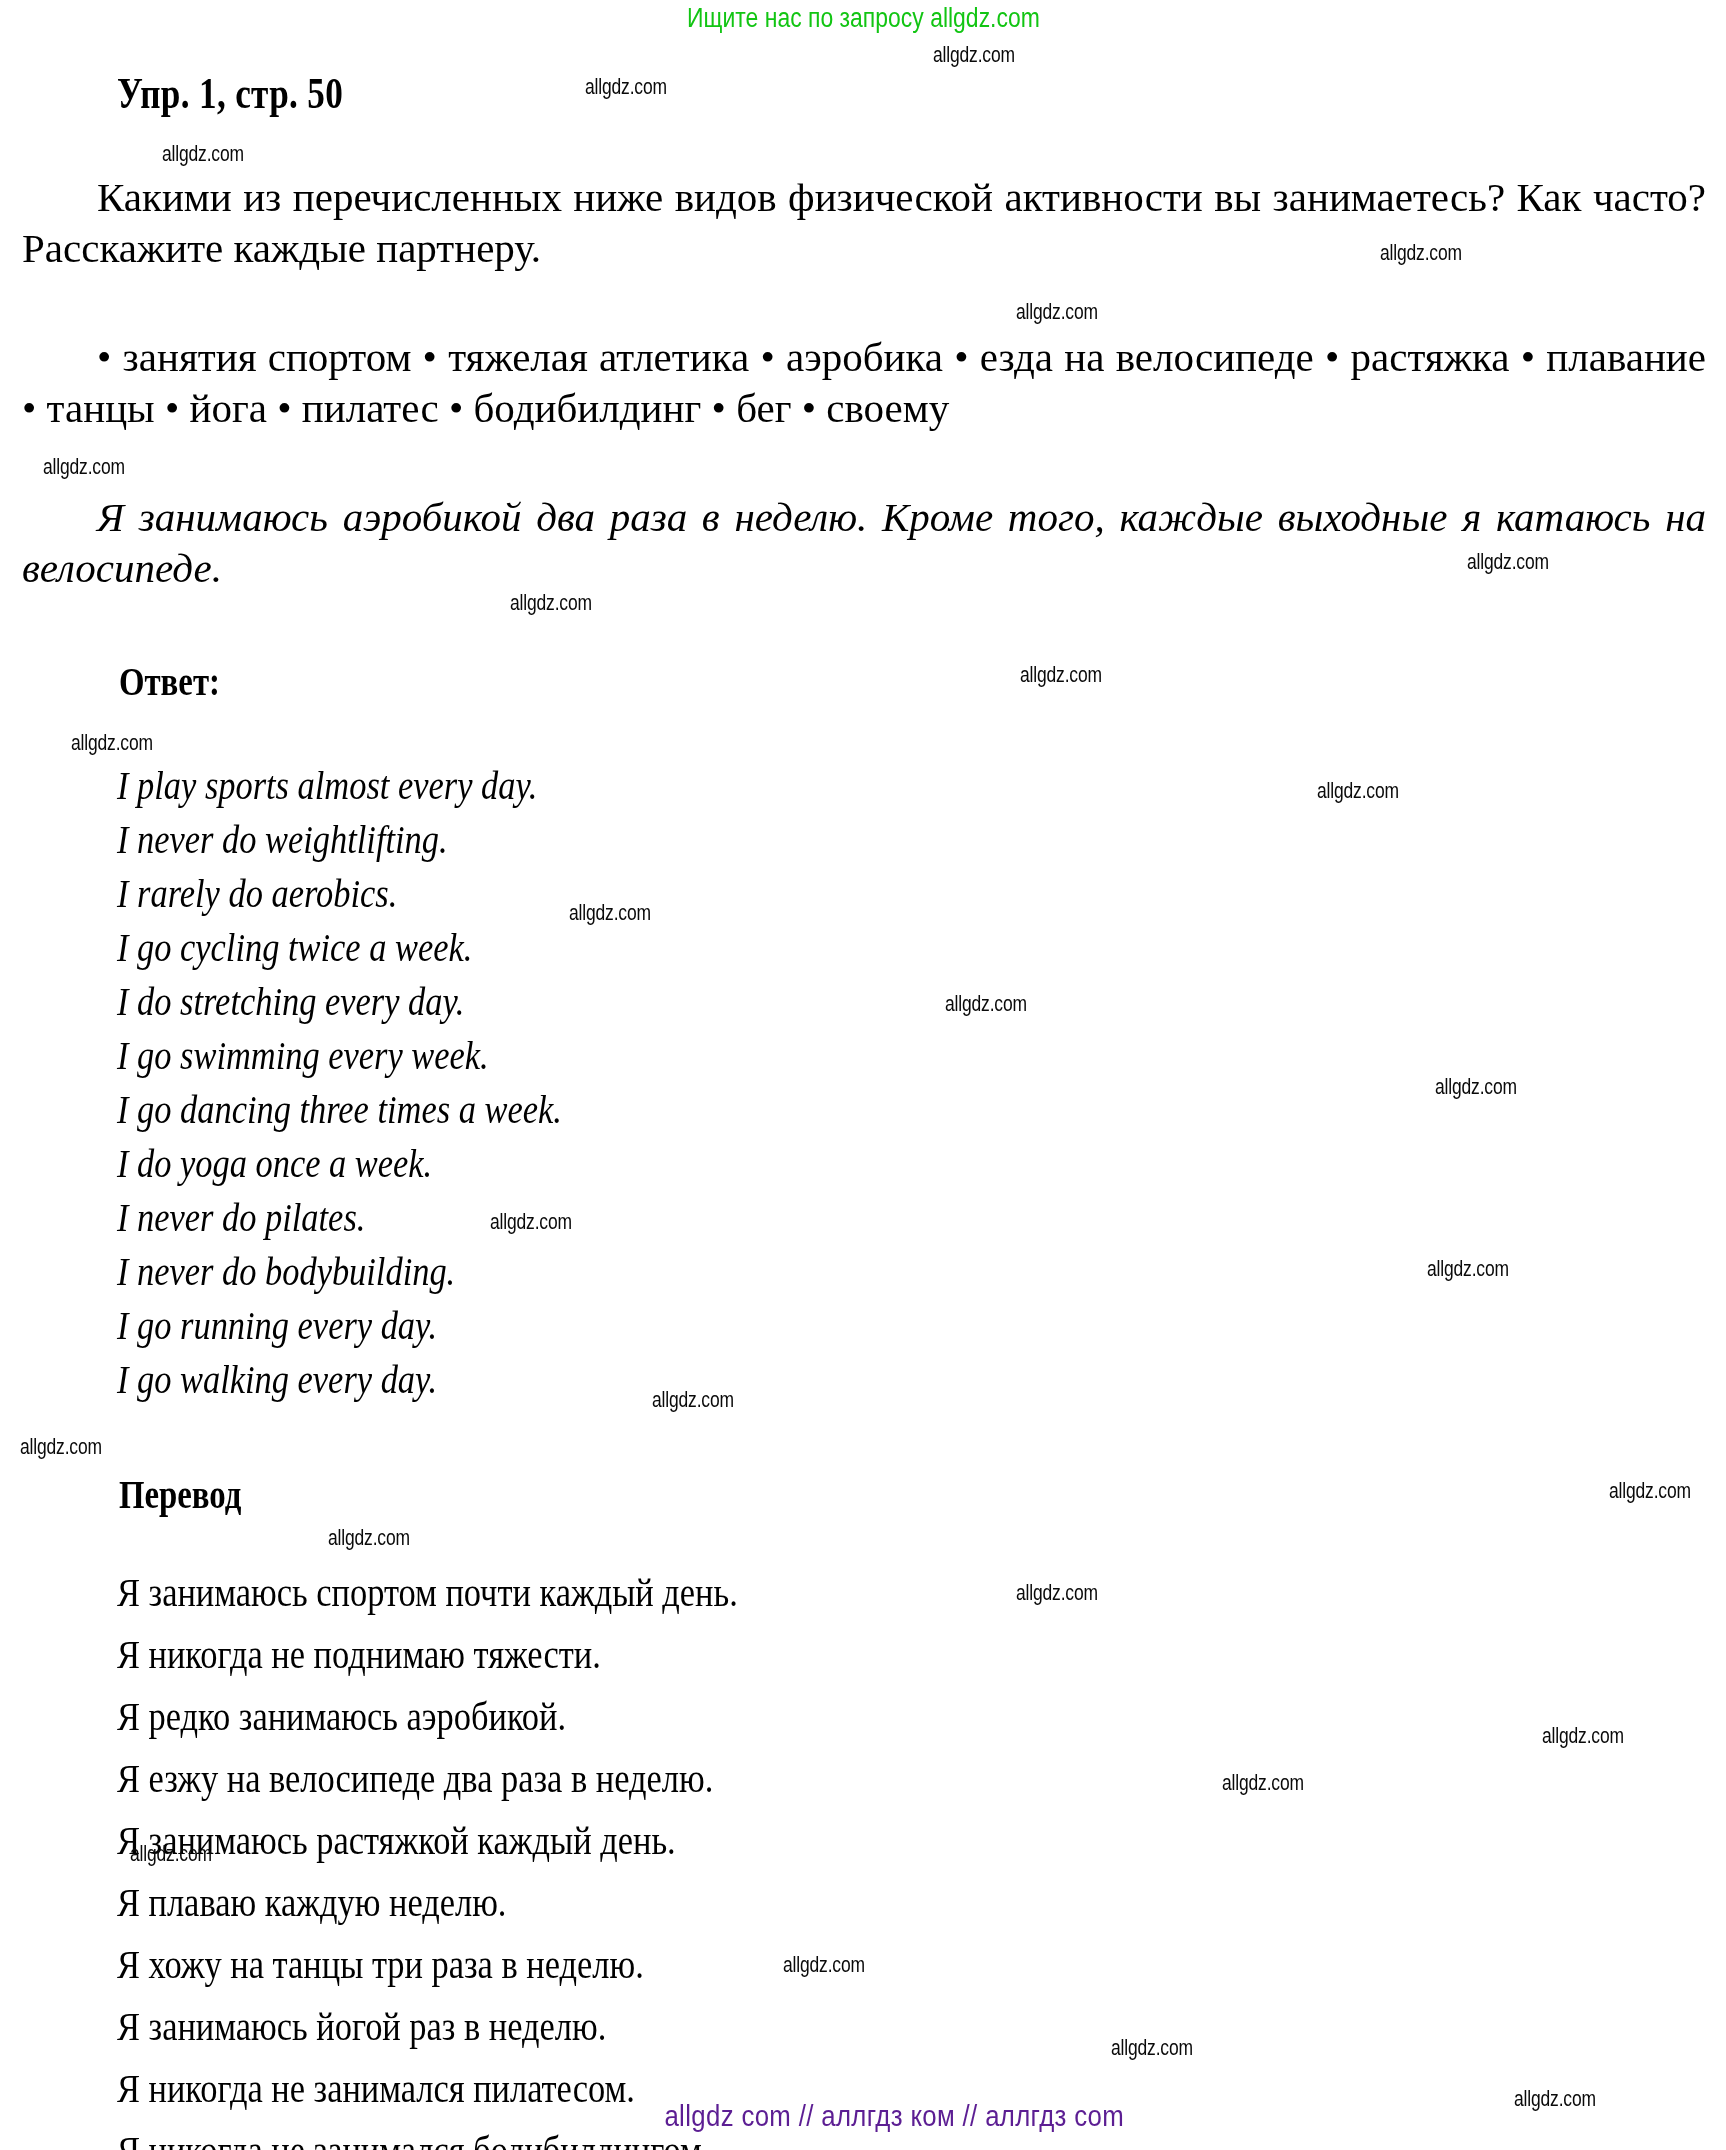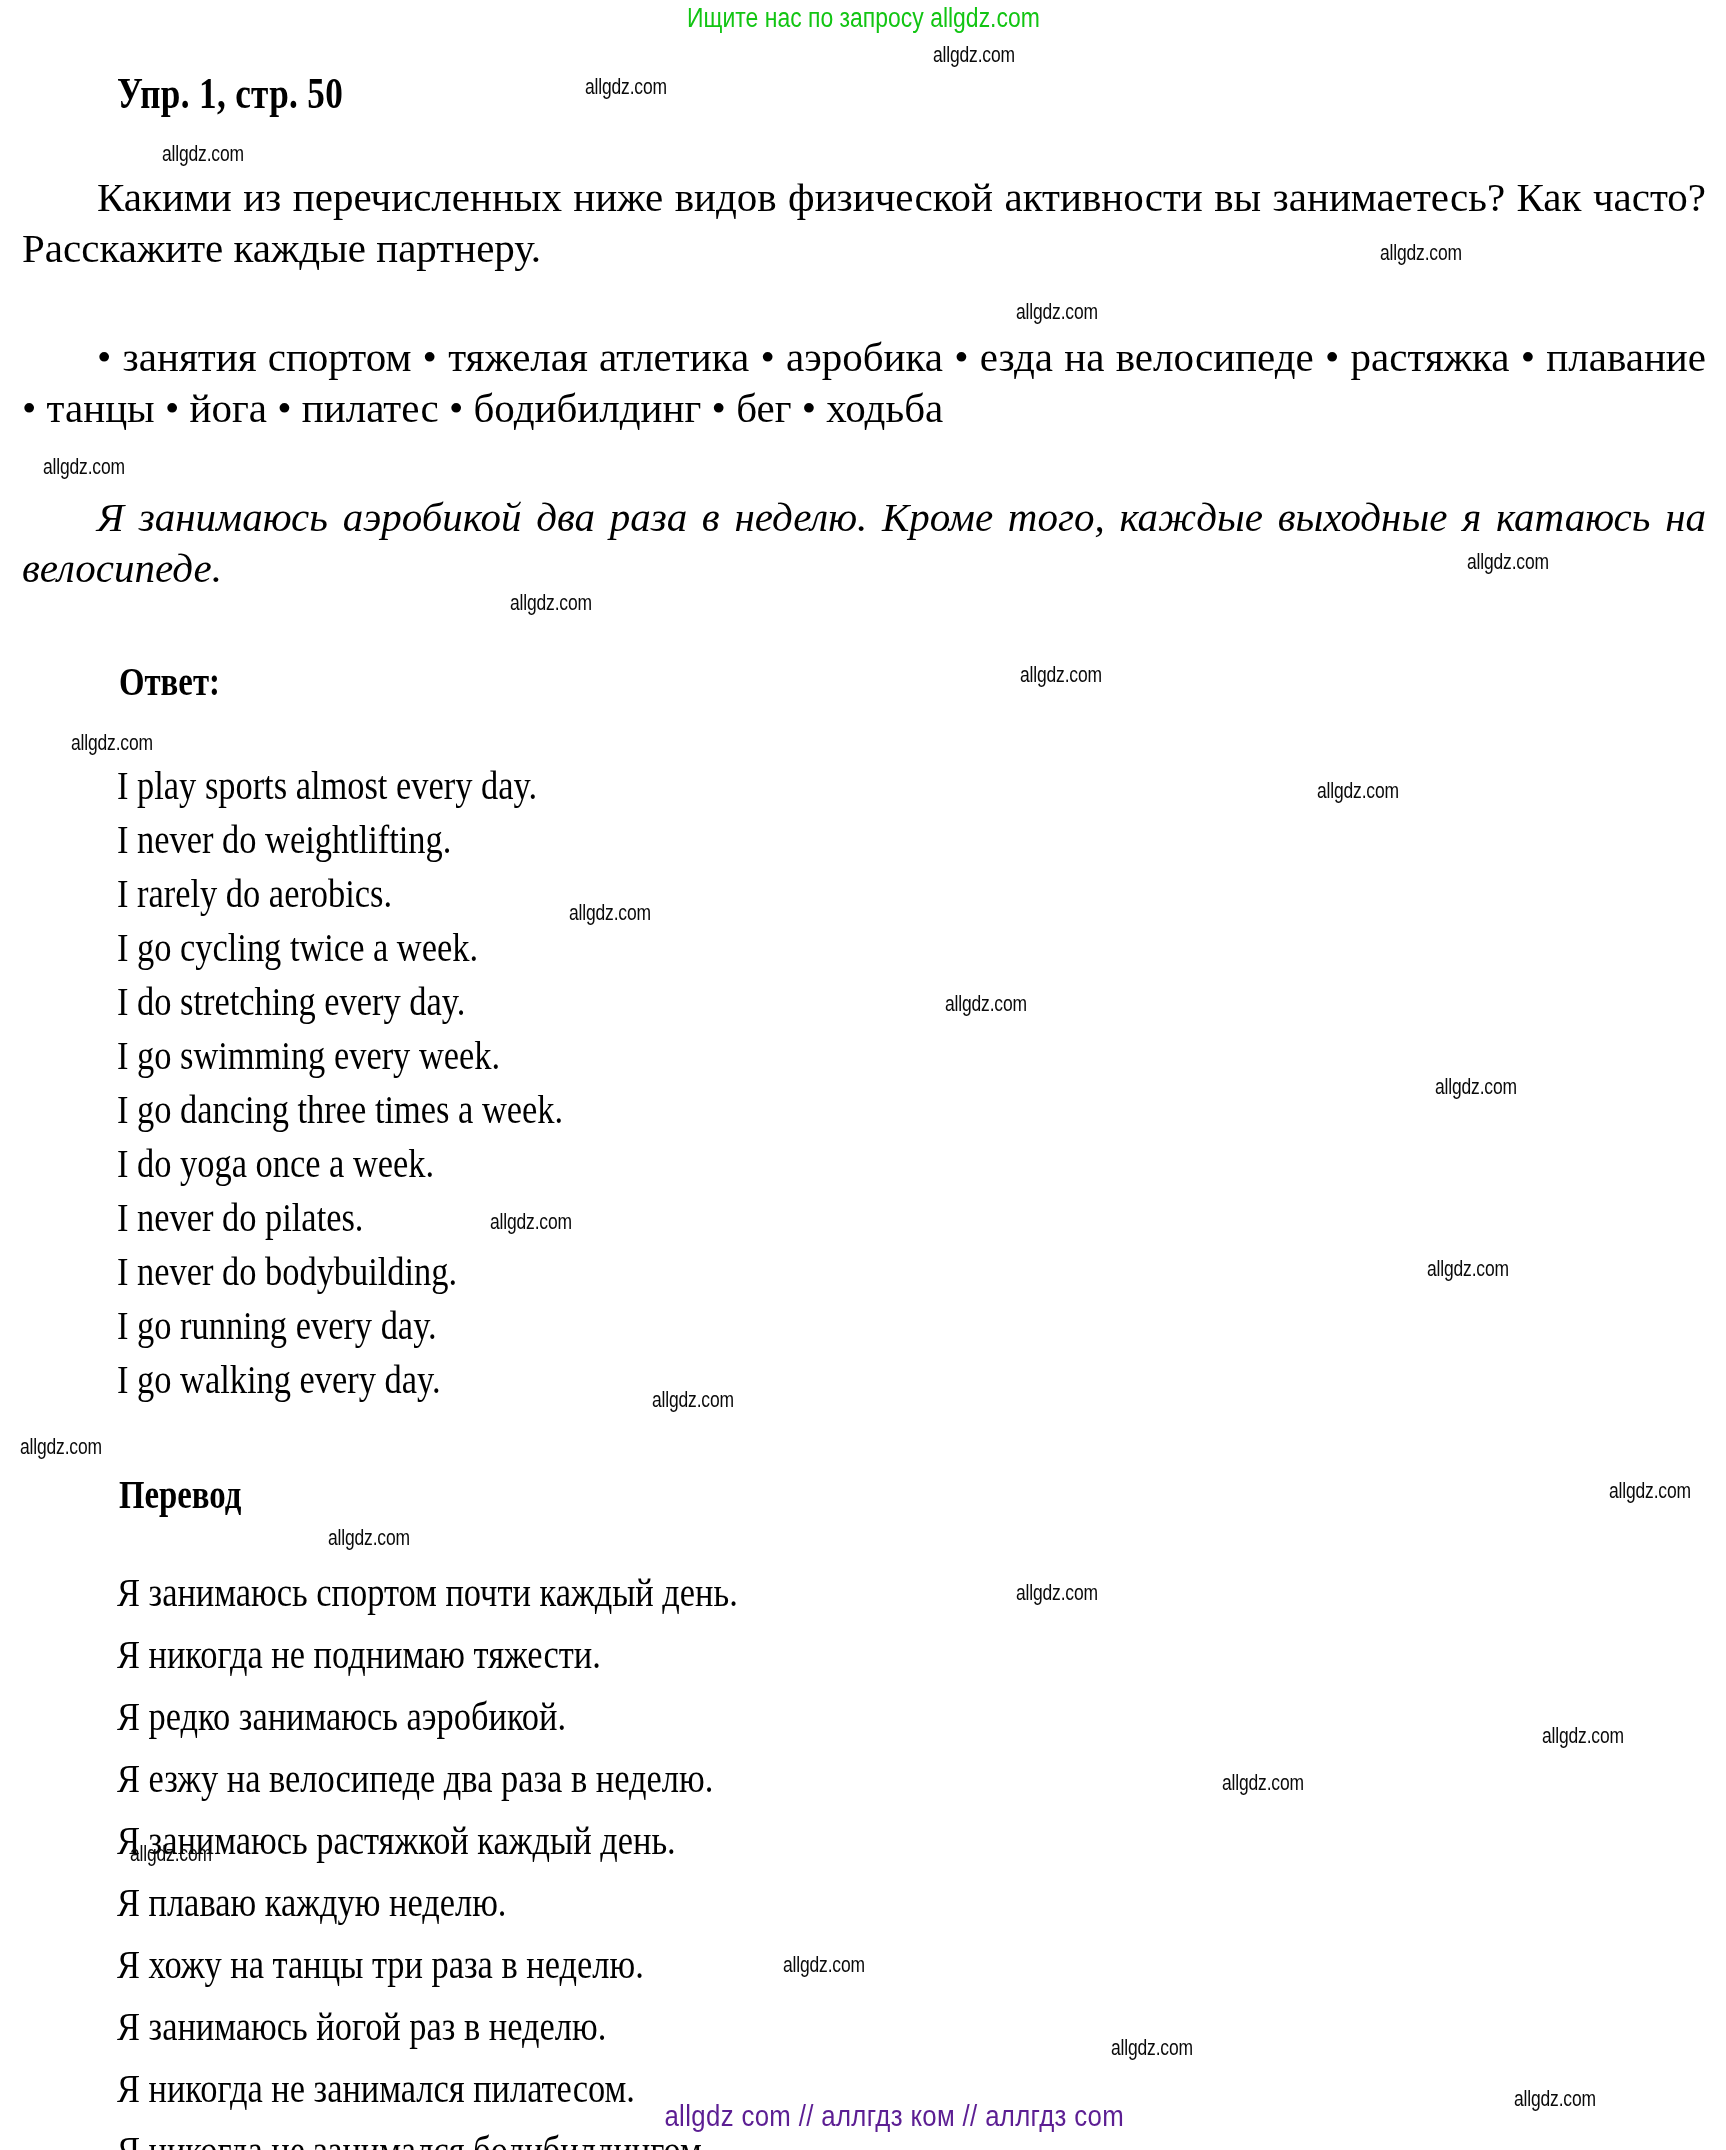--- a/index.html
+++ b/index.html
@@ -125,21 +125,21 @@
   }
   .lines .ln {
     font-size: 40px;
     line-height: 54px;
     white-space: nowrap;
     font-family: "Liberation Serif", "DejaVu Serif", serif;
     transform: scaleX(0.86);
     transform-origin: left top;
     height: 54px;
   }
-  .en-lines { top: 759px; }
+  .en-lines { top: 759px; font-style: italic; }
   .ru-lines { top: 1562px; }
   .ru-lines .ln { line-height: 62px; height: 62px; }
 
   
   .footer {
     position: absolute;
     left: 0;
     top: 2099px;
     width: 1727px;
     text-align: center;
@@ -164,21 +164,21 @@
   <div class="banner">
     <span class="banner-text" style="color: rgb(18, 197, 19);">Ищите нас по запросу allgdz.com</span>
   </div>
 
   <div class="content">
 
     <h1 class="title">Упр. 1, стр. 50</h1>
 
     <div class="para task-para"><span class="ind"></span><span>Какими из перечисленных ниже видов физической активности вы занимаетесь? Как часто? Расскажите каждые партнеру.</span></div>
 
-    <div class="para bullets"><span class="ind"></span><span>• занятия спортом • тяжелая атлетика • аэробика • езда на велосипеде • растяжка • плавание • танцы • йога • пилатес • бодибилдинг • бег • ходьба</span></div>
+    <div class="para bullets"><span class="ind"></span><span>• занятия спортом • тяжелая атлетика • аэробика • езда на велосипеде • растяжка • плавание • танцы • йога • пилатес • бодибилдинг • бег • своему</span></div>
 
     <div class="para example"><span class="ind"></span><span>Я занимаюсь аэробикой два раза в неделю. Кроме того, каждые выходные я катаюсь на велосипеде.</span></div>
 
     <h2 class="section answer-h">Ответ:</h2>
 
     <div class="lines en-lines">
       <div class="ln">I play sports almost every day.</div>
       <div class="ln">I never do weightlifting.</div>
       <div class="ln">I rarely do aerobics.</div>
       <div class="ln">I go cycling twice a week.</div>

